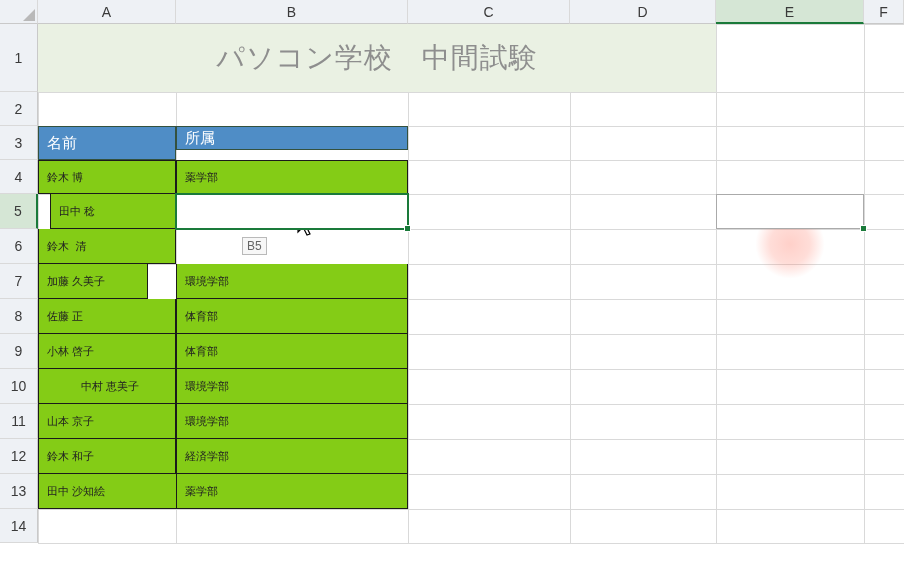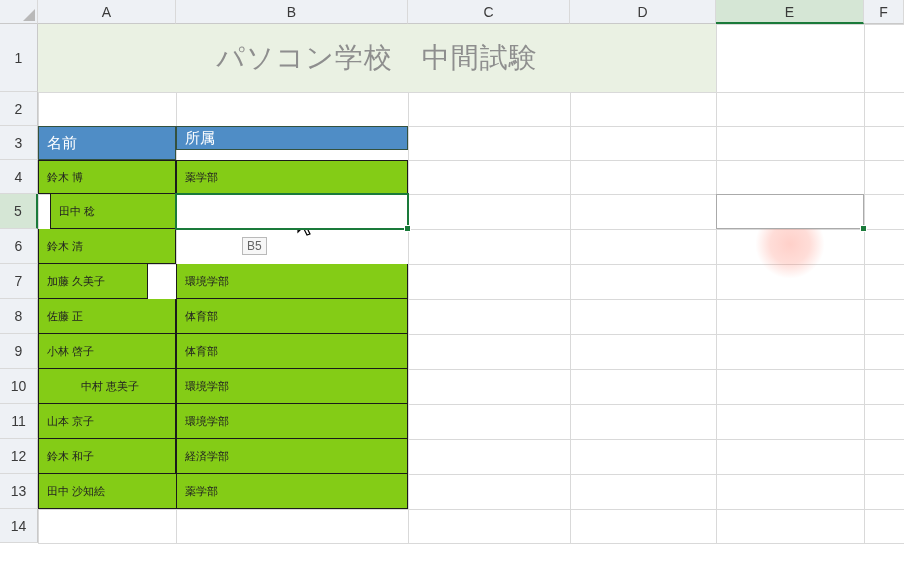--- a/index.html
+++ b/index.html
@@ -86,21 +86,21 @@
       <div class="gridline-h" style="top: 450px; width: 866px;"></div>
       <div class="gridline-h" style="top: 485px; width: 866px;"></div>
       <div class="gridline-h" style="top: 519px; width: 866px;"></div>
       <div class="cell titleCell" style="left: 0px; top: 0px; width: 678px; height: 68px;">パソコン学校　中間試験</div>
       <div class="cell hdrCell" style="left: 0px; top: 102px; width: 138px; height: 34px;">名前</div>
       <div class="cell hdrCell" style="left: 138px; top: 102px; width: 232px; height: 24px;">所属</div>
       <div class="cell tblCell tblTop" style="left: 0px; top: 136px; width: 138px; height: 34px;">鈴木 博</div>
       <div class="cell tblCell tblTop" style="left: 138px; top: 136px; width: 232px; height: 34px;">薬学部</div>
       <div class="cell tblCell" style="left: 12px; top: 170px; width: 166px; height: 35px;">田中 稔</div>
       <div class="cell tblCell" style="left: 138px; top: 170px; width: 232px; height: 35px;"></div>
-      <div class="cell tblCell" style="left: 0px; top: 205px; width: 138px; height: 35px;">鈴木 清</div>
+      <div class="cell tblCell" style="left: 0px; top: 205px; width: 138px; height: 35px; font-family: Liberation Mono, monospace;">鈴木 清</div>
       <div class="cell tblCell" style="left: 0px; top: 240px; width: 110px; height: 35px;">加藤 久美子</div>
       <div class="cell tblCell" style="left: 138px; top: 240px; width: 232px; height: 35px;">環境学部</div>
       <div class="cell tblCell" style="left: 0px; top: 275px; width: 138px; height: 35px;">佐藤 正</div>
       <div class="cell tblCell" style="left: 138px; top: 275px; width: 232px; height: 35px;">体育部</div>
       <div class="cell tblCell" style="left: 0px; top: 310px; width: 138px; height: 35px;">小林 啓子</div>
       <div class="cell tblCell" style="left: 138px; top: 310px; width: 232px; height: 35px;">体育部</div>
       <div class="cell tblCell" style="left: 0px; top: 345px; width: 138px; height: 35px; padding-left: 42px;">中村 恵美子</div>
       <div class="cell tblCell" style="left: 138px; top: 345px; width: 232px; height: 35px;">環境学部</div>
       <div class="cell tblCell" style="left: 0px; top: 380px; width: 138px; height: 35px;">山本 京子</div>
       <div class="cell tblCell" style="left: 138px; top: 380px; width: 232px; height: 35px;">環境学部</div>

